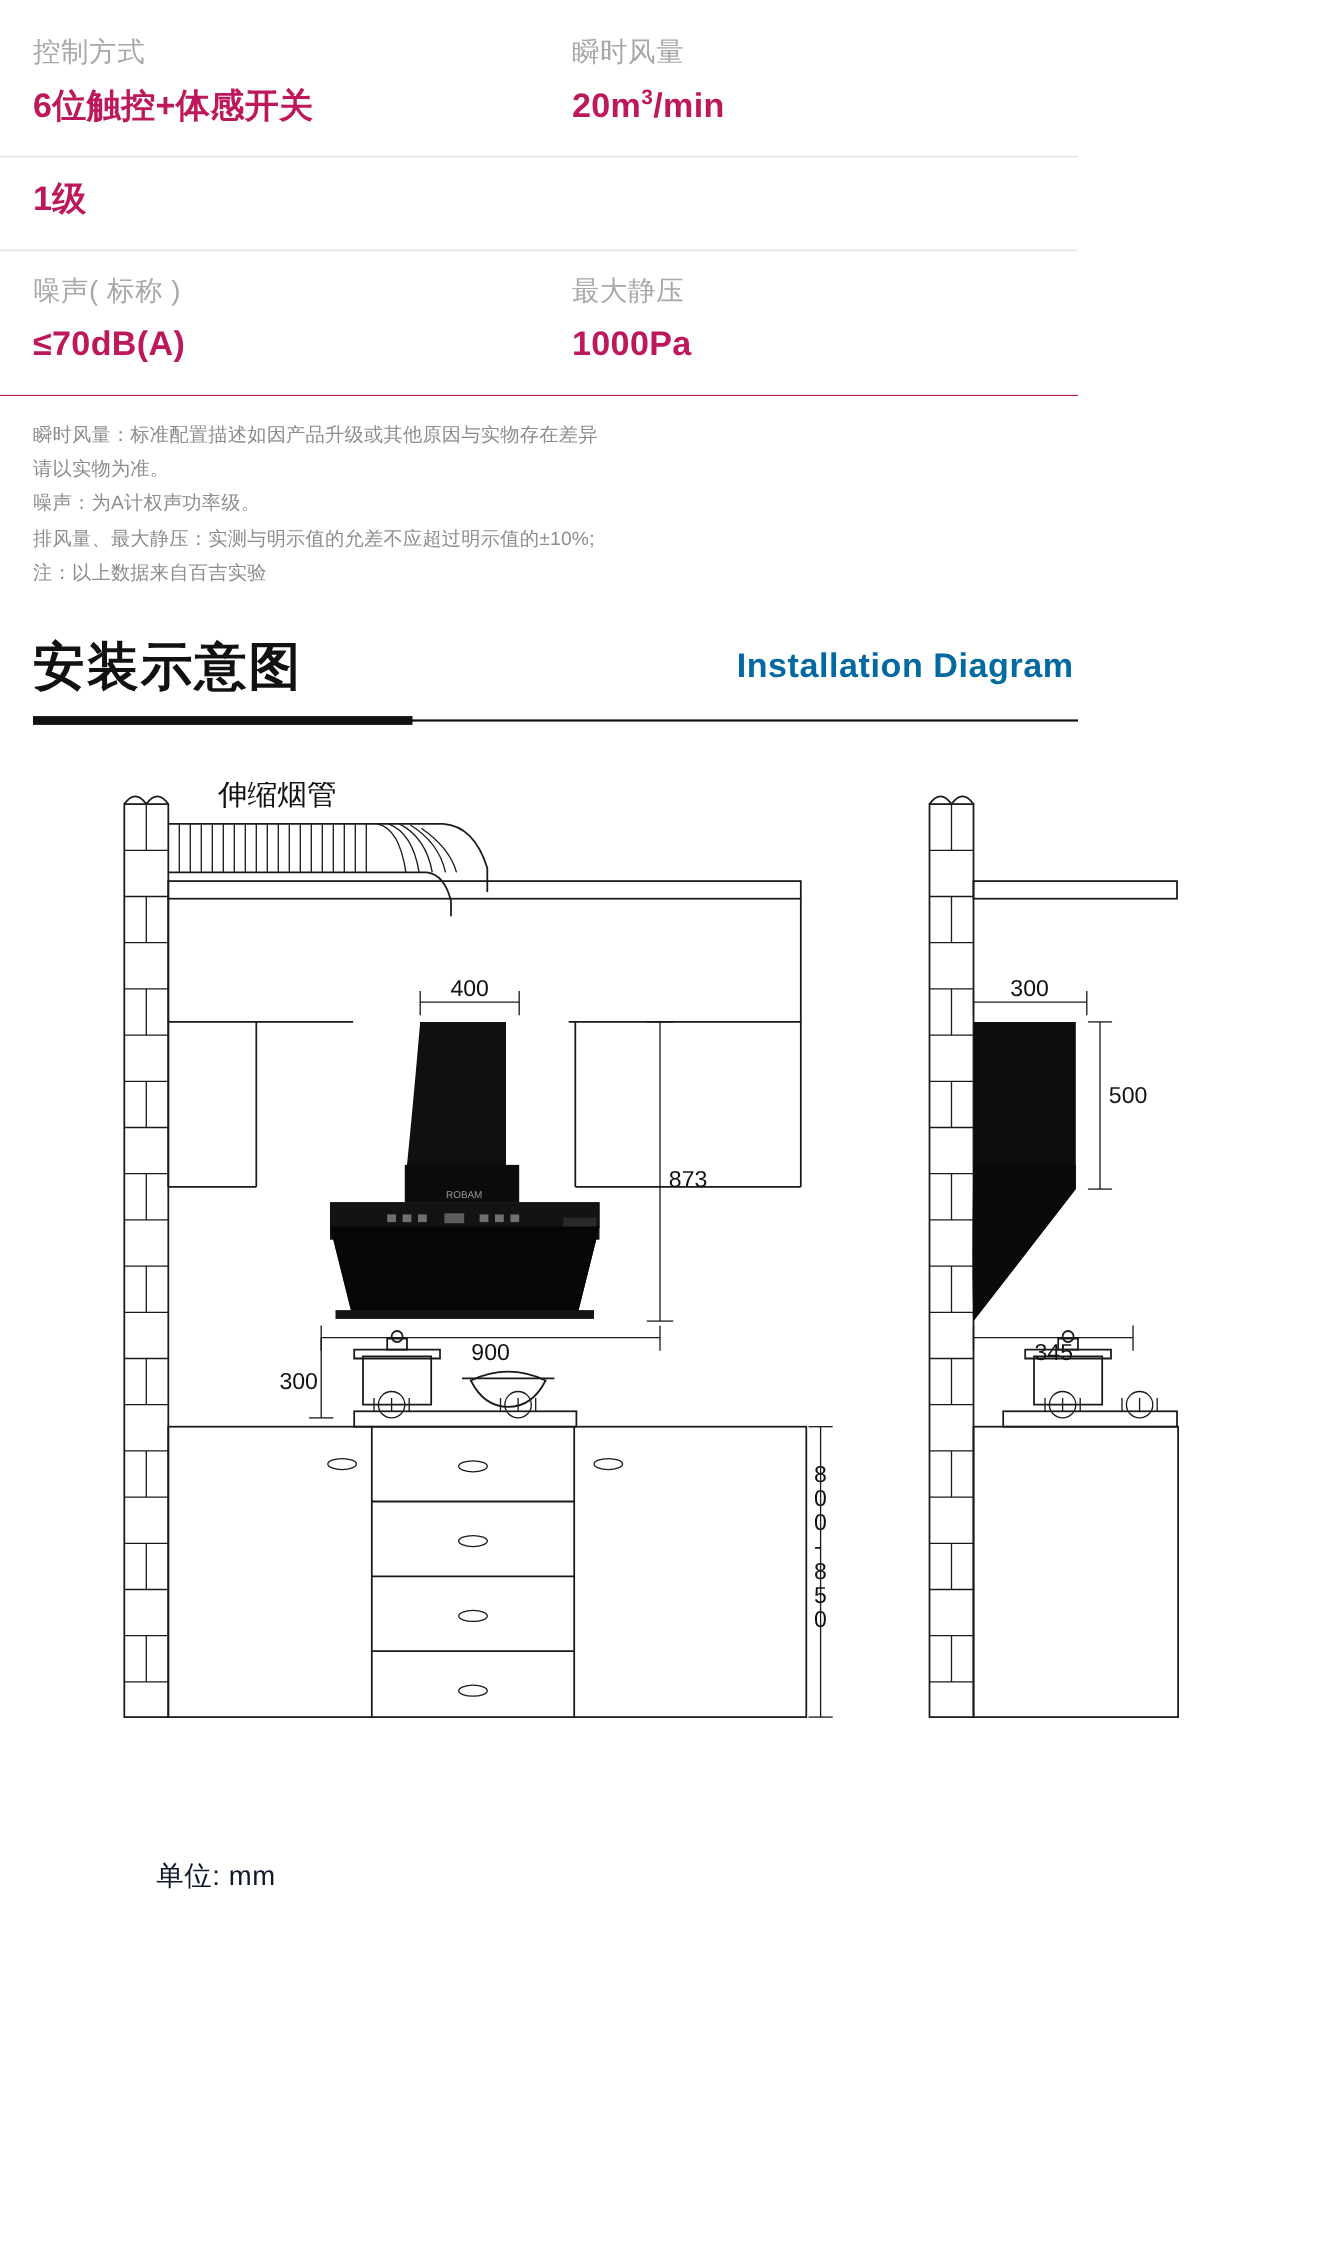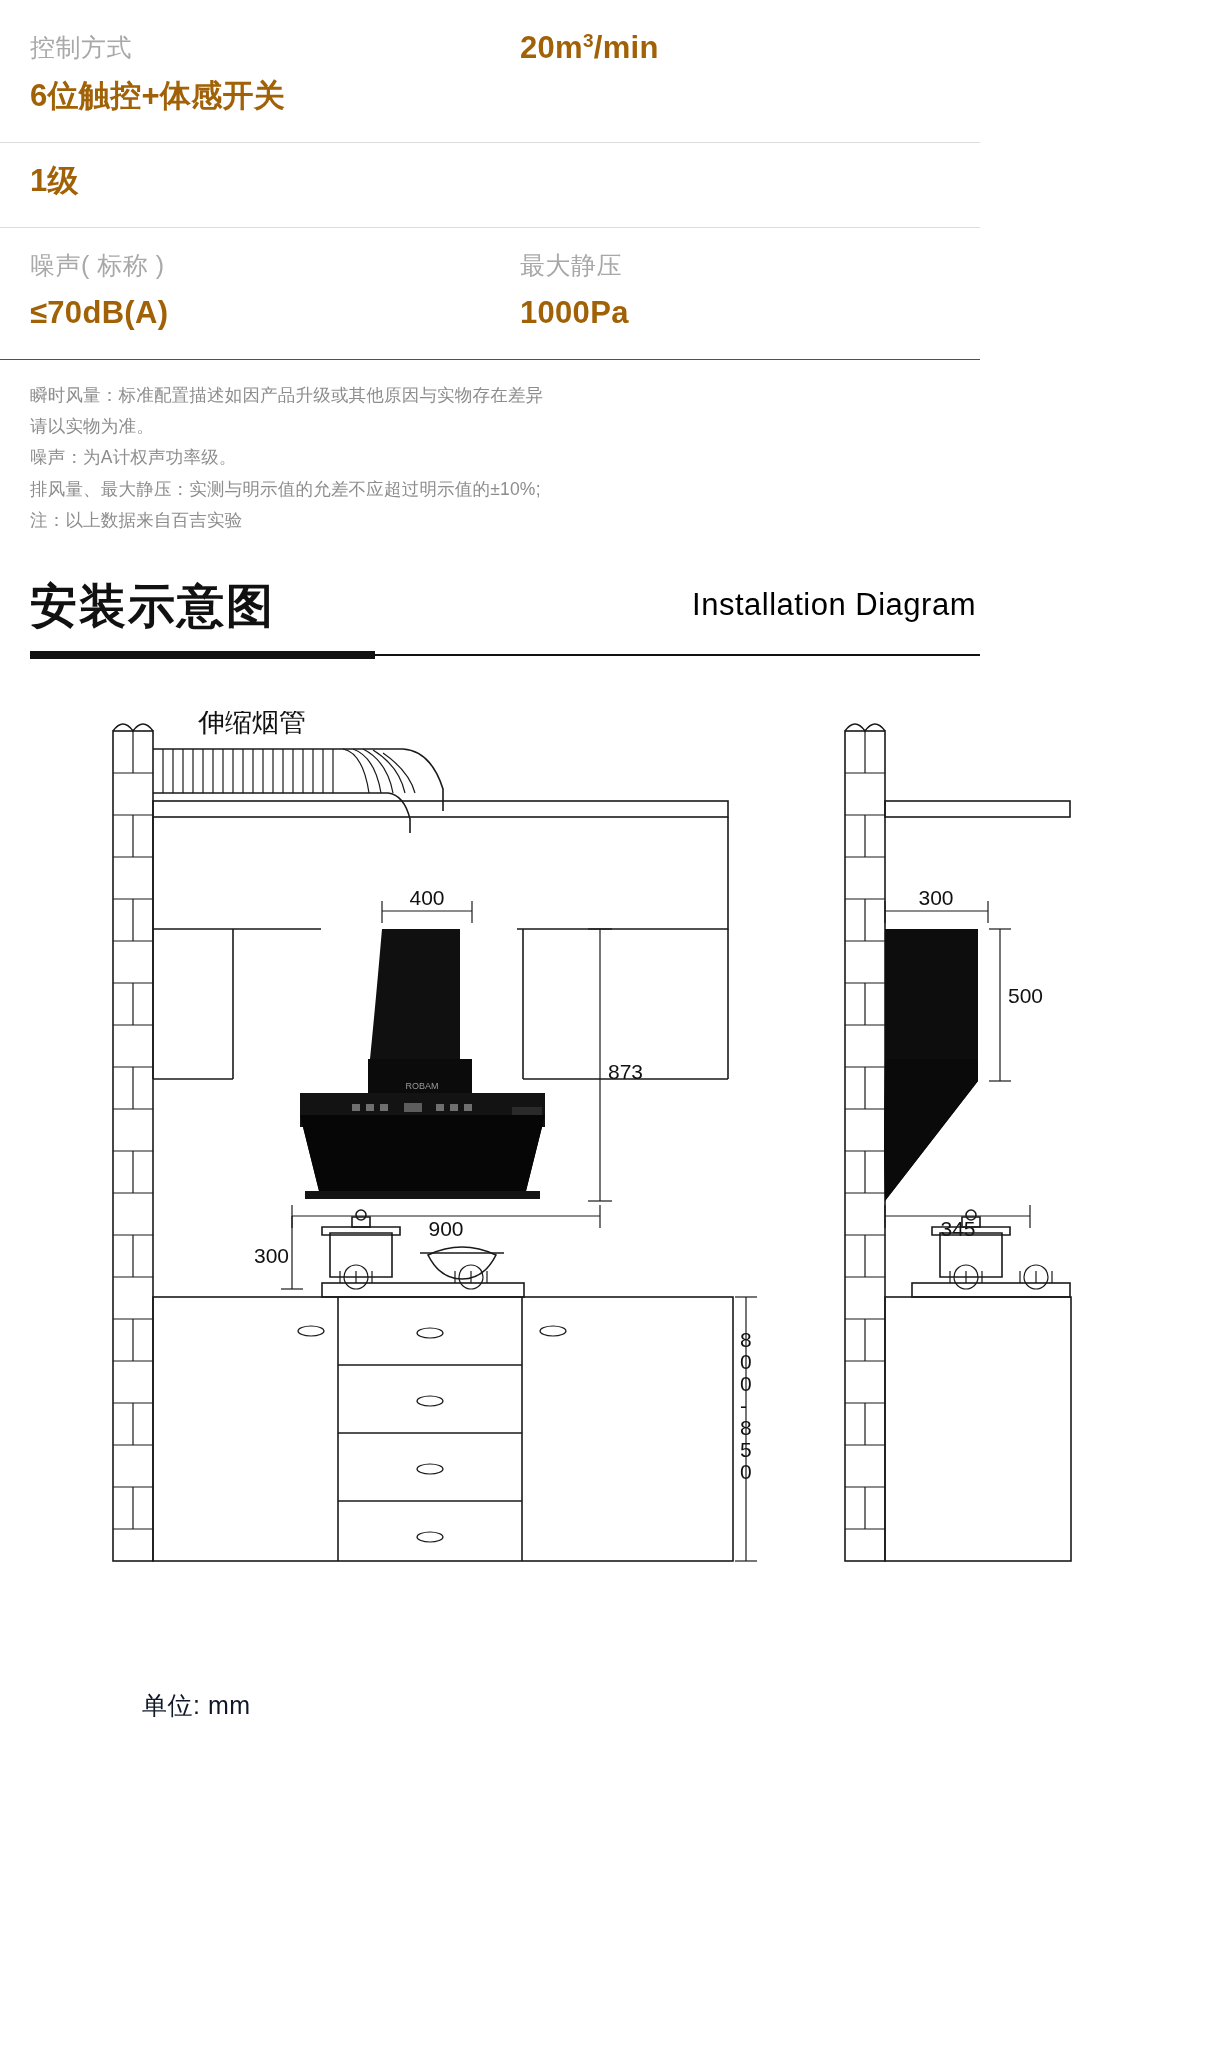--- a/index.html
+++ b/index.html
@@ -21,21 +21,21 @@
   .spec-row:last-of-type{border-bottom:1px solid #be185d;}
   .spec-cell{width:50%;padding:14px 0 22px 30px;box-sizing:border-box;}
   .spec-label{
     font-size:25px;
     color:#a8a8a8;
     line-height:1.9;
     letter-spacing:.5px;
   }
   .spec-value{
     font-size:31px;
-    color:#a16207;
+    color:#be185d;
     font-weight:700;
     line-height:1.55;
     letter-spacing:.3px;
   }
   .spec-value sup{font-size:19px;font-weight:700;vertical-align:super;}
 
   
   .notes{
     width:980px;
     margin:20px auto 0 auto;
@@ -61,25 +61,25 @@
   }
   .sec-cn{
     font-size:47px;
     font-weight:700;
     letter-spacing:2px;
     line-height:1;
     color:#111;
   }
   .sec-en{
     font-size:31px;
-    color:#000000;
+    color:#0369a1;
     letter-spacing:.5px;
     padding-bottom:6px;
     padding-right:4px;
-    font-weight:400;
+    font-weight:700;
     text-align:right;
   }
   .rule-wrap{
     width:980px;
     margin:22px auto 0 auto;
     padding-left:30px;
     box-sizing:border-box;
     position:relative;
     height:8px;
   }
@@ -116,20 +116,21 @@
 <div class="page">
 
   <div class="spec-table">
 
     <div class="spec-row">
       <div class="spec-cell">
         <div class="spec-label">控制方式</div>
         <div class="spec-value">6位触控+体感开关</div>
       </div>
       <div class="spec-cell">
+        <div class="spec-label">瞬时风量</div>
         <div class="spec-value"><span>20m</span><sup>3</sup><span>/min</span></div>
       </div>
     </div>
 
     <div class="spec-row">
       <div class="spec-cell">
         <div class="spec-value">1级</div>
       </div>
     </div>
 

